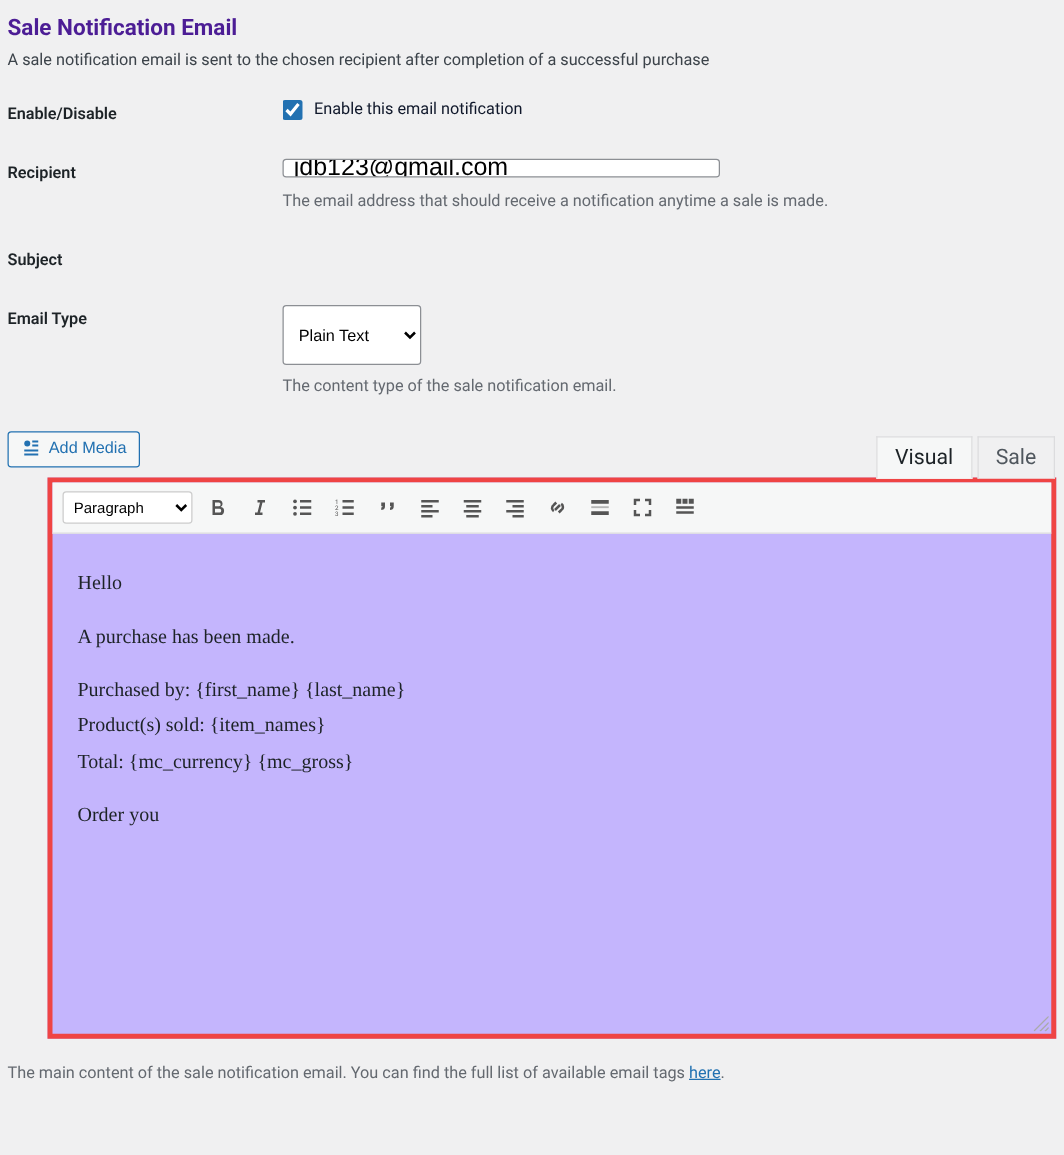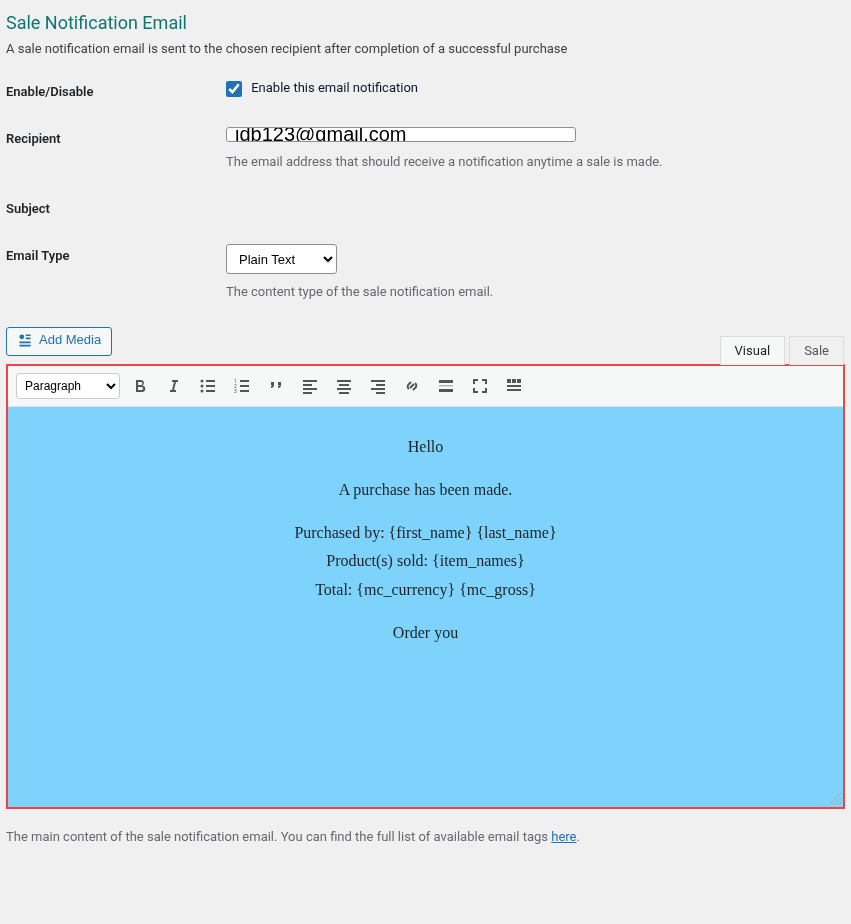--- a/index.html
+++ b/index.html
@@ -7,23 +7,23 @@
     margin: 0;
     font-family: -apple-system, BlinkMacSystemFont, "Segoe UI", Roboto, sans-serif;
     font-size: 13px;
     background: #f0f0f1;
     color: #1d2327;
     padding: 6px;
     width: 851px;
   }
   h2 {
     font-size: 18px;
-    font-weight: 400;
+    font-weight: 700;
     margin: 6px 0 8px 0;
-    color: #0f766e;
+    color: #4c1d95;
   }
   .desc-top {
     font-size: 13px;
     color: #3c434a;
     margin: 0 0 24px 0;
   }
   .form-row {
     display: flex;
     margin-bottom: 28px;
     align-items: flex-start;
@@ -62,48 +62,49 @@
   .chk-label {
     font-size: 13px;
     color: #0f172a;
   }
   select {
     padding: 3px 24px 3px 8px;
     font-size: 13px;
     border: 1px solid #8c8f94;
     border-radius: 3px;
     background: #fff;
-    height: 30px;
+    height: 48px;
   }
   .add-media-btn {
     display: inline-flex;
     gap: 6px;
     padding: 4px 10px;
     font-size: 13px;
     color: #2271b1;
     background: #f6f7f7;
     border: 1px solid #2271b1;
     border-radius: 3px;
     cursor: pointer;
     margin-bottom: 8px;
   }
   .editor-wrap {
-    border: 2px solid #ef4444;
-    background: #7dd3fc;
+    border: 4px solid #ef4444;
+    background: #c4b5fd;
+    margin-left: 32px;
   }
   .editor-tabs {
     display: flex;
     justify-content: flex-end;
     gap: 4px;
     margin-bottom: -1px;
     padding-right: 1px;
   }
   .editor-tab {
     padding: 6px 14px;
-    font-size: 13px;
+    font-size: 17px;
     color: #50575e;
     background: #f0f0f1;
     border: 1px solid #dcdcde;
     border-bottom: none;
     cursor: pointer;
   }
   .editor-tab.active {
     background: #f6f7f7;
     border-bottom: 1px solid #f6f7f7;
     color: #1d2327;
@@ -142,21 +143,20 @@
   }
   .tb-btn svg { width: 20px; height: 20px; display: block; }
   .editor-content {
     min-height: 400px;
     padding: 12px 20px;
     font-family: Georgia, serif;
     font-size: 16px;
     color: #1d2327;
     line-height: 1.8;
     position: relative;
-    text-align: center;
   }
   .editor-content p { margin: 14px 0; }
   .resize-handle {
     position: absolute;
     right: 2px;
     bottom: 2px;
     width: 12px;
     height: 12px;
   }
   .footer-help {

